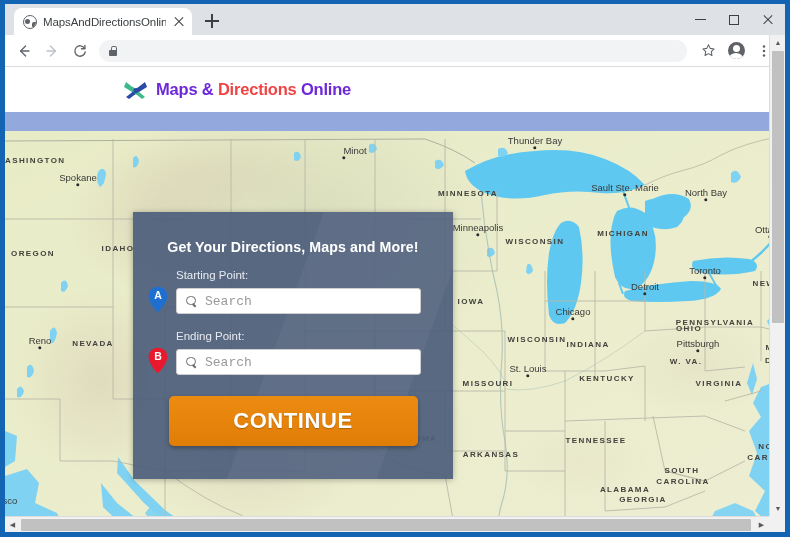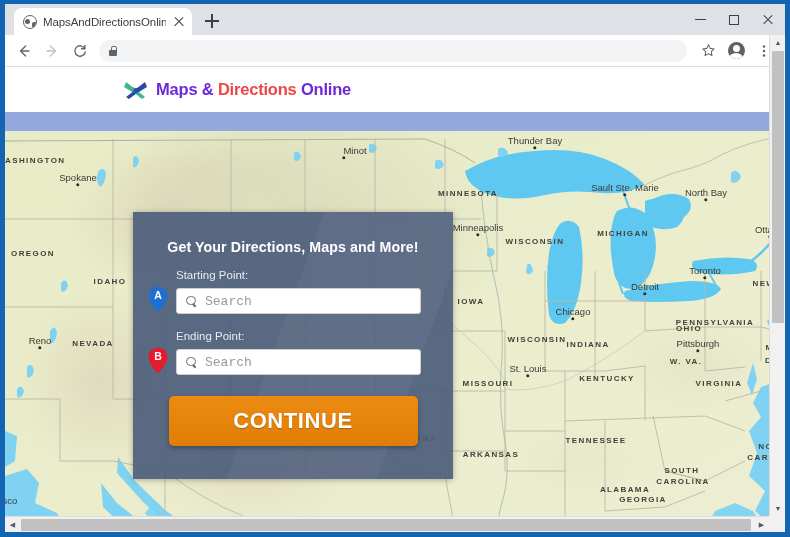--- a/index.html
+++ b/index.html
@@ -598,21 +598,21 @@
           <path d="M660 376 L700 360"></path>
           <path d="M720 270 L756 260"></path>
           <path d="M756 196 L772 200"></path>
         </g>
 
       </svg>
 
       <div id="map-labels">
             <div class="map-label lbl-state" style="left: 26px; top: 29px;">WASHINGTON</div>
             <div class="map-label lbl-state" style="left: 28px; top: 122px;">OREGON</div>
-            <div class="map-label lbl-state" style="left: 105px; top: 117px; margin-top: 33px;">IDAHO</div>
+            <div class="map-label lbl-state" style="left: 113px; top: 117px;">IDAHO</div>
             <div class="map-label lbl-state" style="left: 88px; top: 212px;">NEVADA</div>
             <div class="map-label lbl-state" style="left: 37px; top: 392px;">CALIFORNIA</div>
             <div class="map-label lbl-state" style="left: 463px; top: 62px;">MINNESOTA</div>
             <div class="map-label lbl-state" style="left: 530px; top: 110px;">WISCONSIN</div>
             <div class="map-label lbl-state" style="left: 618px; top: 102px;">MICHIGAN</div>
             <div class="map-label lbl-state" style="left: 466px; top: 170px;">IOWA</div>
             <div class="map-label lbl-state" style="left: 532px; top: 208px;">WISCONSIN</div>
             <div class="map-label lbl-state" style="left: 583px; top: 213px;">INDIANA</div>
             <div class="map-label lbl-state" style="left: 684px; top: 197px;">OHIO</div>
             <div class="map-label lbl-state" style="left: 710px; top: 191px;">PENNSYLVANIA</div>

